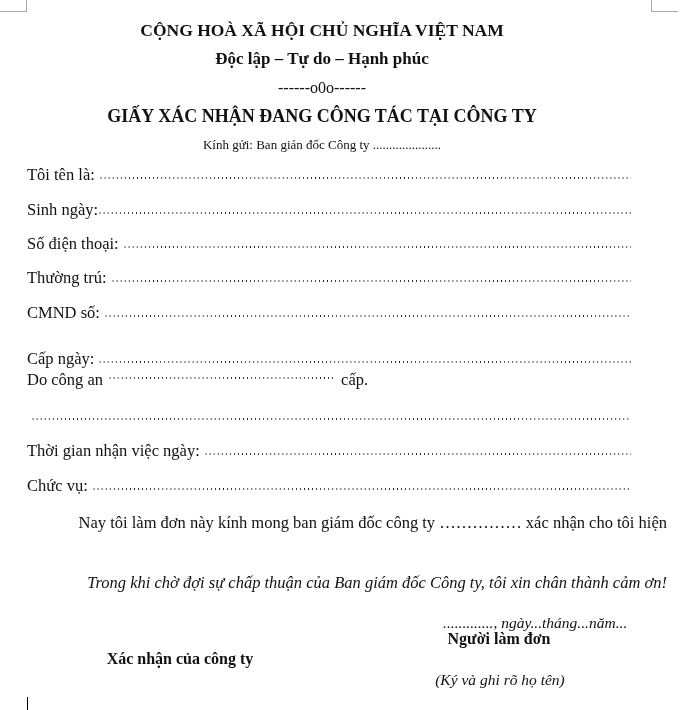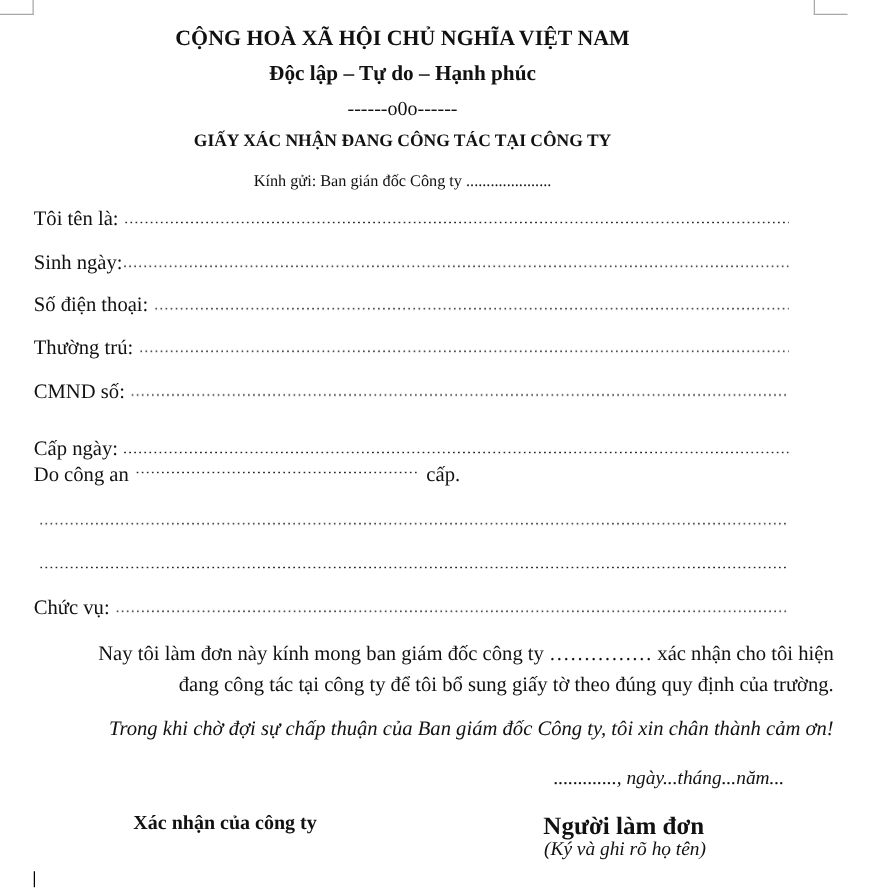--- a/index.html
+++ b/index.html
@@ -9,21 +9,21 @@
     }
     .corner { position: absolute; border-color: #a8a8a8; border-style: solid; }
     .corner-tl { left: 0; top: 0; width: 26px; height: 11px; border-width: 0 1px 1px 0; }
     .corner-tr { left: 651px; top: 0; width: 26px; height: 11px; border-width: 0 0 1px 1px; }
     .cursor { position: absolute; left: 27px; top: 697px; width: 1px; height: 13px; background: #000; }
 
     .center { position: absolute; left: 0; width: 644px; text-align: center; white-space: nowrap; }
     .h-nation { top: 20px; font-size: 17.5px; font-weight: bold; }
     .h-motto { top: 49px; font-size: 17px; font-weight: bold; }
     .h-sep { top: 79px; font-size: 16px; font-family: Liberation Serif, serif; }
-    .h-title { top: 106px; font-size: 14px; font-weight: bold; }
+    .h-title { top: 106px; font-size: 18px; font-weight: bold; }
     .h-to { top: 137px; font-size: 13px; }
 
     .field {
       position: absolute; left: 27px; width: 604px; height: 22px;
       display: flex; align-items: flex-end; font-size: 16.5px; white-space: nowrap;
     }
     .field .label { flex: 0 0 auto; }
     .field .dots {
       flex: 1 1 auto; margin-left: 4px; height: 4px; margin-bottom: 5px;
       background-image: radial-gradient(circle, #222 0.75px, transparent 0.9px);
@@ -39,21 +39,21 @@
       background-image: radial-gradient(circle, #222 0.75px, transparent 0.9px);
       background-size: 4.05px 4px; background-repeat: repeat-x;
     }
 
     .para { position: absolute; left: 27px; width: 640px; font-size: 16.5px; line-height: 25px; white-space: nowrap; text-align: right; }
     .para-1 { top: 510px; }
     .para-2 { top: 570px; font-style: italic; }
 
     .date-line { position: absolute; left: 443px; top: 614px; font-size: 15.5px; font-style: italic; white-space: nowrap; }
     .sig-company { position: absolute; left: 0; width: 360px; top: 650px; text-align: center; font-size: 16px; font-weight: bold; }
-    .sig-applicant { position: absolute; left: 414px; width: 170px; top: 650px; text-align: center; font-size: 20px; font-weight: bold; }
+    .sig-applicant { position: absolute; left: 414px; width: 170px; top: 630px; text-align: center; font-size: 16px; font-weight: bold; }
     .sig-note { position: absolute; left: 400px; width: 200px; top: 671px; text-align: center; font-size: 15.5px; font-style: italic; }
   </style>
 </head>
 <body>
 
 <div class="corner corner-tl"></div>
 <div class="corner corner-tr"></div>
 
 <div class="center h-nation">CỘNG HOÀ XÃ HỘI CHỦ NGHĨA VIỆT NAM</div>
 <div class="center h-motto">Độc lập – Tự do – Hạnh phúc</div>
@@ -89,30 +89,30 @@
 <div class="inline-field">
   <span>Do công an</span>
   <span class="dots"></span>
   <span>cấp.</span>
 </div>
 
 <div class="field" style="top:404px">
   <span class="dots"></span>
 </div>
 <div class="field" style="top:439px">
+  <span class="label">Thời gian nhận việc ngày: </span>
   <span class="dots"></span>
 </div>
 <div class="field" style="top:474px">
   <span class="label">Chức vụ: </span>
   <span class="dots"></span>
 </div>
 
 <div class="para para-1">
   <div>Nay tôi làm đơn này kính mong ban giám đốc công ty …………… xác nhận cho tôi hiện</div>
-  <div>đang công tác tại công ty để tôi bổ sung giấy tờ theo đúng quy định của trường.</div>
 </div>
 <div class="para para-2">Trong khi chờ đợi sự chấp thuận của Ban giám đốc Công ty, tôi xin chân thành cảm ơn!</div>
 
 <div class="date-line">............., ngày...tháng...năm...</div>
 <div class="sig-company">Xác nhận của công ty</div>
 <div class="sig-applicant">Người làm đơn</div>
 <div class="sig-note">(Ký và ghi rõ họ tên)</div>
 
 <div class="cursor"></div>
 

